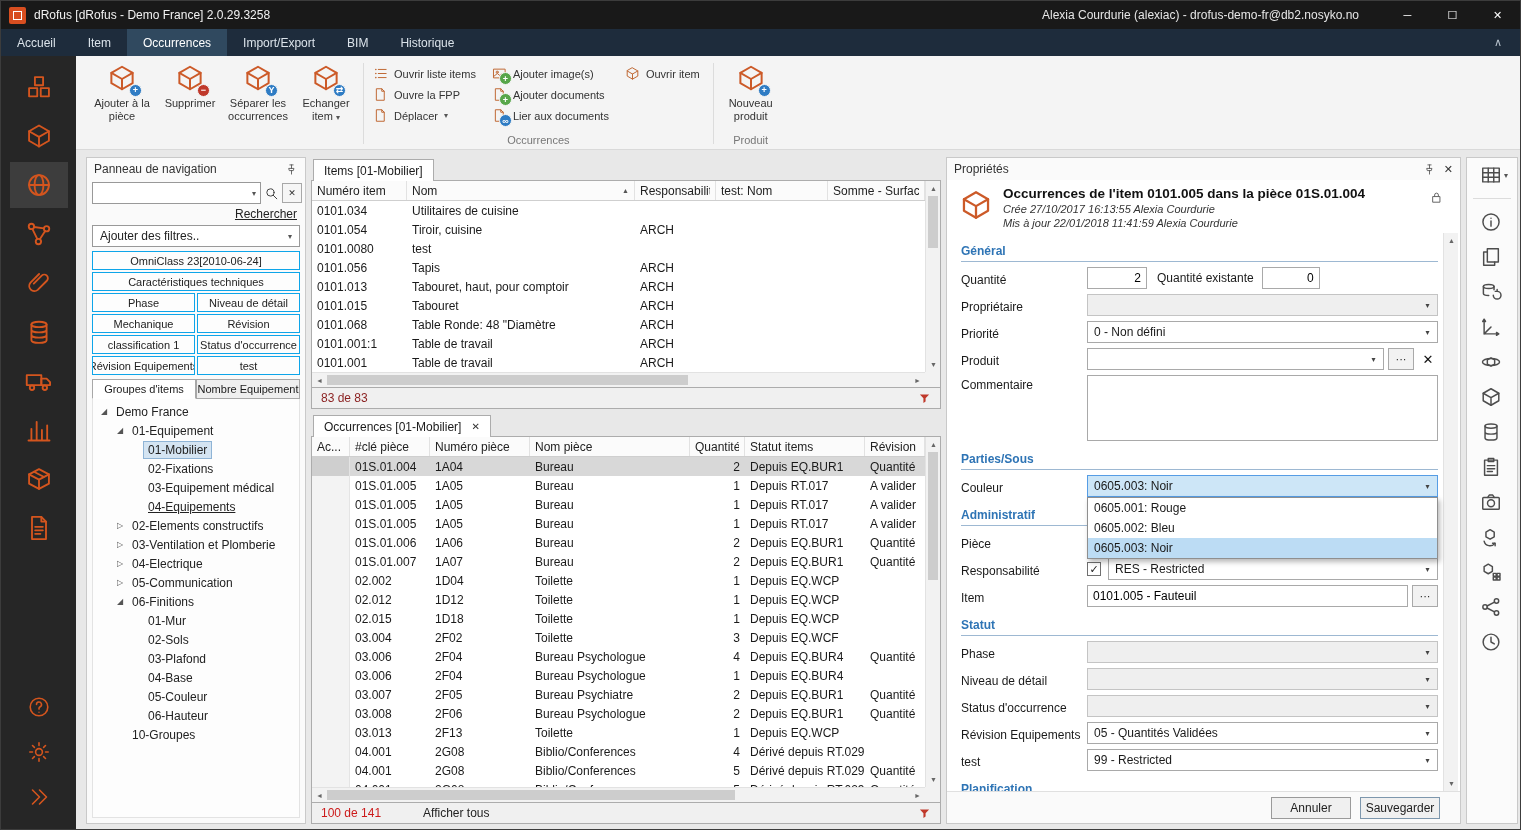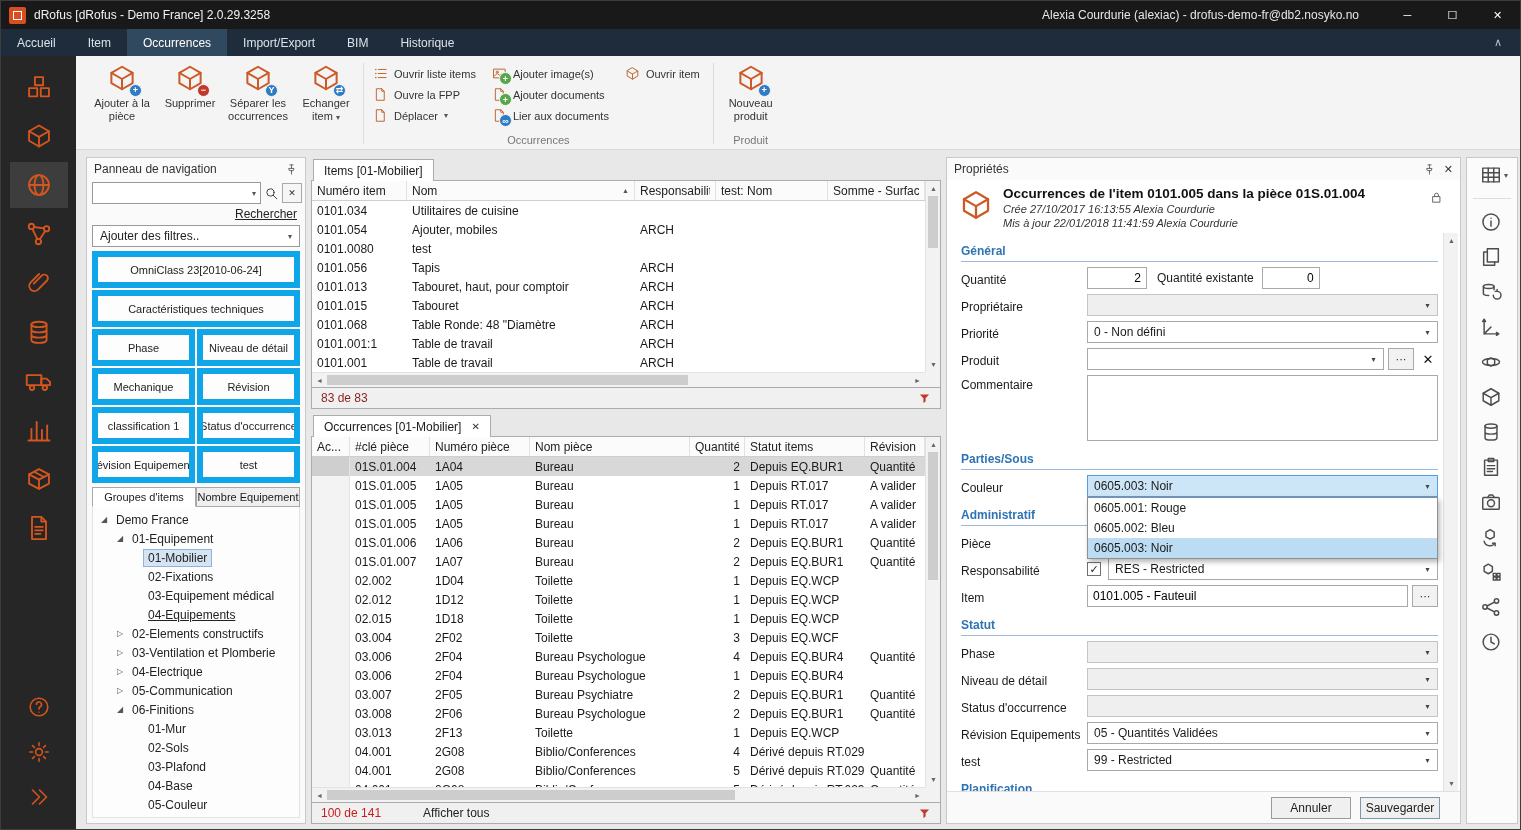--- a/index.html
+++ b/index.html
@@ -65,21 +65,21 @@
 .search-row{display:flex;align-items:center;gap:3px;padding:2px 5px;}
 .search-box{flex:1;height:22px;border:1px solid #999;background:#fff;display:flex;align-items:center;padding:0 4px;}
 .search-box input{border:none;outline:none;flex:1;min-width:0;font:inherit;}
 .mag-icon{width:15px;height:15px;color:#444;flex:none;}
 .xbtn{width:20px;height:20px;border:1px solid #a8a8a8;background:#f6f6f6;font-size:9px;display:flex;align-items:center;justify-content:center;color:#333;flex:none;}
 .rechercher-row{text-align:right;padding:1px 8px 3px;}
 .rechercher-row a{color:#222;text-decoration:underline;font-size:12px;}
 .filters-btn{height:22px;margin:1px 5px 3px;border:1px solid #999;background:#fff;display:flex;align-items:center;padding:0 7px;font-size:12px;color:#222;}
 .filters-btn .chev{margin-left:auto;}
 .filter-grid{display:grid;grid-template-columns:1fr 1fr;gap:2px;padding:1px 5px 2px;}
-.fbtn{height:37px;background:#fdfdfd;border:6px solid #0ea5e9;font-size:11px;color:#222;display:flex;align-items:center;justify-content:center;white-space:nowrap;overflow:hidden;padding:0 2px;}
+.fbtn{height:19px;background:#fdfdfd;border:1px solid #0ea5e9;font-size:11px;color:#222;display:flex;align-items:center;justify-content:center;white-space:nowrap;overflow:hidden;padding:0 2px;}
 .fbtn.span2{grid-column:1/3;}
 .nav-tabs{display:grid;grid-template-columns:1fr 1fr;gap:0;padding:2px 5px 0;}
 .ntab{height:20px;border:1px solid #a8a8a8;background:#efefef;font-size:11px;display:flex;align-items:center;justify-content:center;white-space:nowrap;overflow:hidden;}
 .ntab.active{background:#fff;border-bottom-color:#fff;}
 .tree{flex:1;background:#fdfdfd;margin:0 5px 5px;border:1px solid #e3e3e3;border-top:none;overflow:hidden;padding-top:3px;}
 .tree-item{height:19px;display:flex;align-items:center;font-size:12px;color:#222;white-space:nowrap;}
 .tree-arrow{width:14px;text-align:center;font-size:8px;color:#555;flex:none;}
 .tree-label{padding:1px 4px;border:1px solid transparent;}
 .tree-item.selected .tree-label{background:#d4e4f2;border-color:#8fb4d6;}
 
@@ -602,21 +602,21 @@
               <div class="grid-body" id="items-body">
                   <div class="grid-row">
                     <div class="gc" style="width: 95px;">0101.034</div>
                     <div class="gc" style="width: 228px;">Utilitaires de cuisine</div>
                     <div class="gc" style="width: 81px;"></div>
                     <div class="gc" style="width: 112px;"></div>
                     <div class="gc flexcell"></div>
                   </div>
                   <div class="grid-row">
                     <div class="gc" style="width: 95px;">0101.054</div>
-                    <div class="gc" style="width: 228px;">Ajouter, mobiles</div>
+                    <div class="gc" style="width: 228px;">Tiroir, cuisine</div>
                     <div class="gc" style="width: 81px;">ARCH</div>
                     <div class="gc" style="width: 112px;"></div>
                     <div class="gc flexcell"></div>
                   </div>
                   <div class="grid-row">
                     <div class="gc" style="width: 95px;">0101.0080</div>
                     <div class="gc" style="width: 228px;">test</div>
                     <div class="gc" style="width: 81px;"></div>
                     <div class="gc" style="width: 112px;"></div>
                     <div class="gc flexcell"></div>

